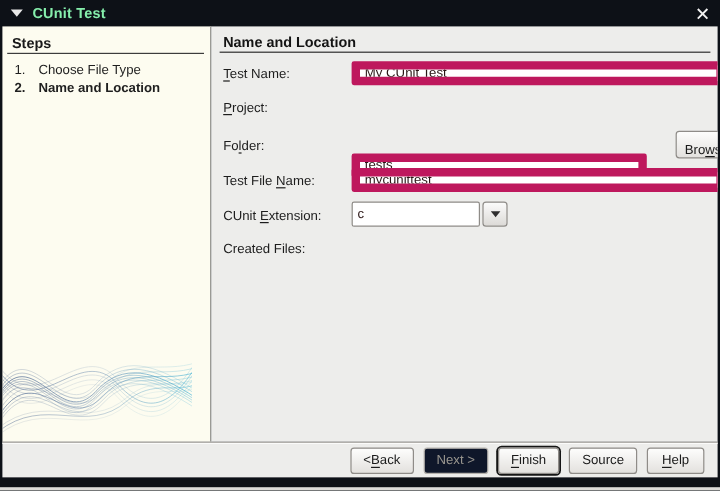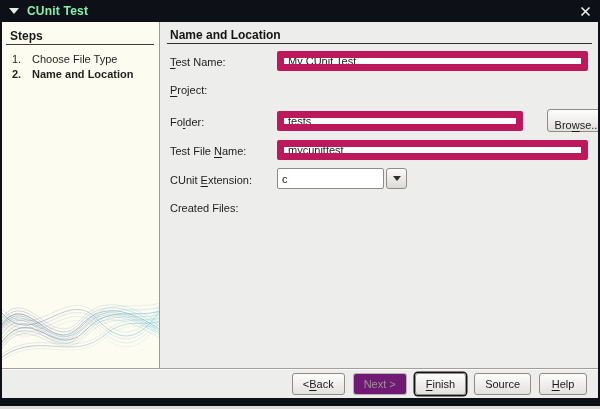--- a/index.html
+++ b/index.html
@@ -14,21 +14,21 @@
   .tb-title { margin-left:8px; font-size:12px; font-weight:bold; letter-spacing:.2px; }
   .tb-close { position:absolute; right:6px; top:2px; width:18px; height:18px;
               display:flex; align-items:center; justify-content:center; cursor:default; }
 
   
   .dialog { position:absolute; top:22px; left:2px; right:2px; bottom:11px;
             display:flex; flex-direction:column; }
   .panels { flex:1; display:flex; min-height:0; }
 
   
-  .sidebar { position:relative; width:158px; background:#fdfcf0; border-right:1px solid #9a9a95; overflow:hidden; }
+  .sidebar { position:relative; width:174px; background:#fdfcf0; border-right:1px solid #9a9a95; overflow:hidden; }
   .steps-title { position:absolute; left:8px; top:7px; font-size:12px; font-weight:bold; color:#1a1a1a; }
   .steps-rule { position:absolute; left:4px; right:5px; top:22px; height:1px; background:#3c3c3c; }
   .step { position:absolute; left:0; font-size:11px; color:#1f1f1f; }
   .step .num { position:absolute; left:10px; width:16px; }
   .step .lbl { position:absolute; left:30px; white-space:nowrap; }
   .step-1 { top:31px; }
   .step-2 { top:46px; font-weight:bold; }
   .wave { position:absolute; left:0; bottom:0; }
 
   
@@ -36,21 +36,21 @@
   .c-header { position:absolute; left:10px; top:6px; font-size:12px; font-weight:bold; color:#141414; }
   .c-rule { position:absolute; left:7px; right:6px; top:21px; height:1px; background:#2e2e2e; }
   .f-label { position:absolute; left:10px; font-size:11px; color:#1d1d1d; white-space:nowrap; }
   .mn { text-decoration:underline; text-underline-offset:2px; }
   .f-input { position:absolute; left:117px; height:20px; width:311px; background:#fff;
              border:7px solid #be185d; border-radius:2px; font:11px "Liberation Sans","DejaVu Sans",sans-serif;
              color:#2a1515; padding:0 4px; outline:none; }
   .f-input.short { width:246px; }
   .lab-testname { top:34px; }  .in-testname { top:29px; }
   .lab-project  { top:62px; }  .in-project  { top:56px; }
-  .lab-folder   { top:94px; }  .in-folder   { top:89px; }
+  .lab-folder   { top:94px; }  .in-folder   { top:106px; }
   .lab-tfn      { top:123px; } .in-tfn      { top:118px; }
   .lab-srcext   { top:152px; } 
   .lab-created  { top:180px; }
   .created-val  { position:absolute; left:117px; top:180px; right:0; font-size:11px;
                   color:#231111; white-space:nowrap; overflow:hidden; }
 
   
   .btn { height:23px; min-width:48px; padding:0 10px; display:inline-flex; align-items:center;
          justify-content:center; font:11px "Liberation Sans","DejaVu Sans",sans-serif; color:#1a1a1a;
          background:linear-gradient(#fdfdfc,#e3e1de); border:1px solid #8f8c88; border-radius:3px; cursor:default; }
@@ -64,21 +64,21 @@
   .combo-btn { position:absolute; right:0; top:0; width:21px; height:21px;
                background:linear-gradient(#fbfbfa,#dcdad7); border:1px solid #8f8c88; border-radius:3px;
                display:flex; align-items:center; justify-content:center; }
   .combo-arrow { width:0; height:0; border-left:4px solid transparent; border-right:4px solid transparent;
                  border-top:5px solid #2e2e2e; }
 
   
   .buttonbar { height:30px; background:#ededeb; border-top:1px solid #a2a09c; box-shadow:inset 0 1px 0 #fbfbfa;
                display:flex; align-items:center; justify-content:flex-end; padding-right:11px; }
   .buttonbar .btn { margin-left:8px; height:22px; }
-  .btn.disabled { background:#701a75; border-color:#b6b3ae; color:#99968f; }
+  .btn.disabled { background:#0f172a; border-color:#b6b3ae; color:#99968f; }
   .btn.focused { box-shadow:0 0 0 1.5px #151515; }
 
   .bottom-strip { position:absolute; left:0; right:0; bottom:0; height:11px; background:#0d1117;
                   border-bottom:3px solid #dcdcda; }
 </style>
 </head>
 <body>
 
 <div class="window">
 

